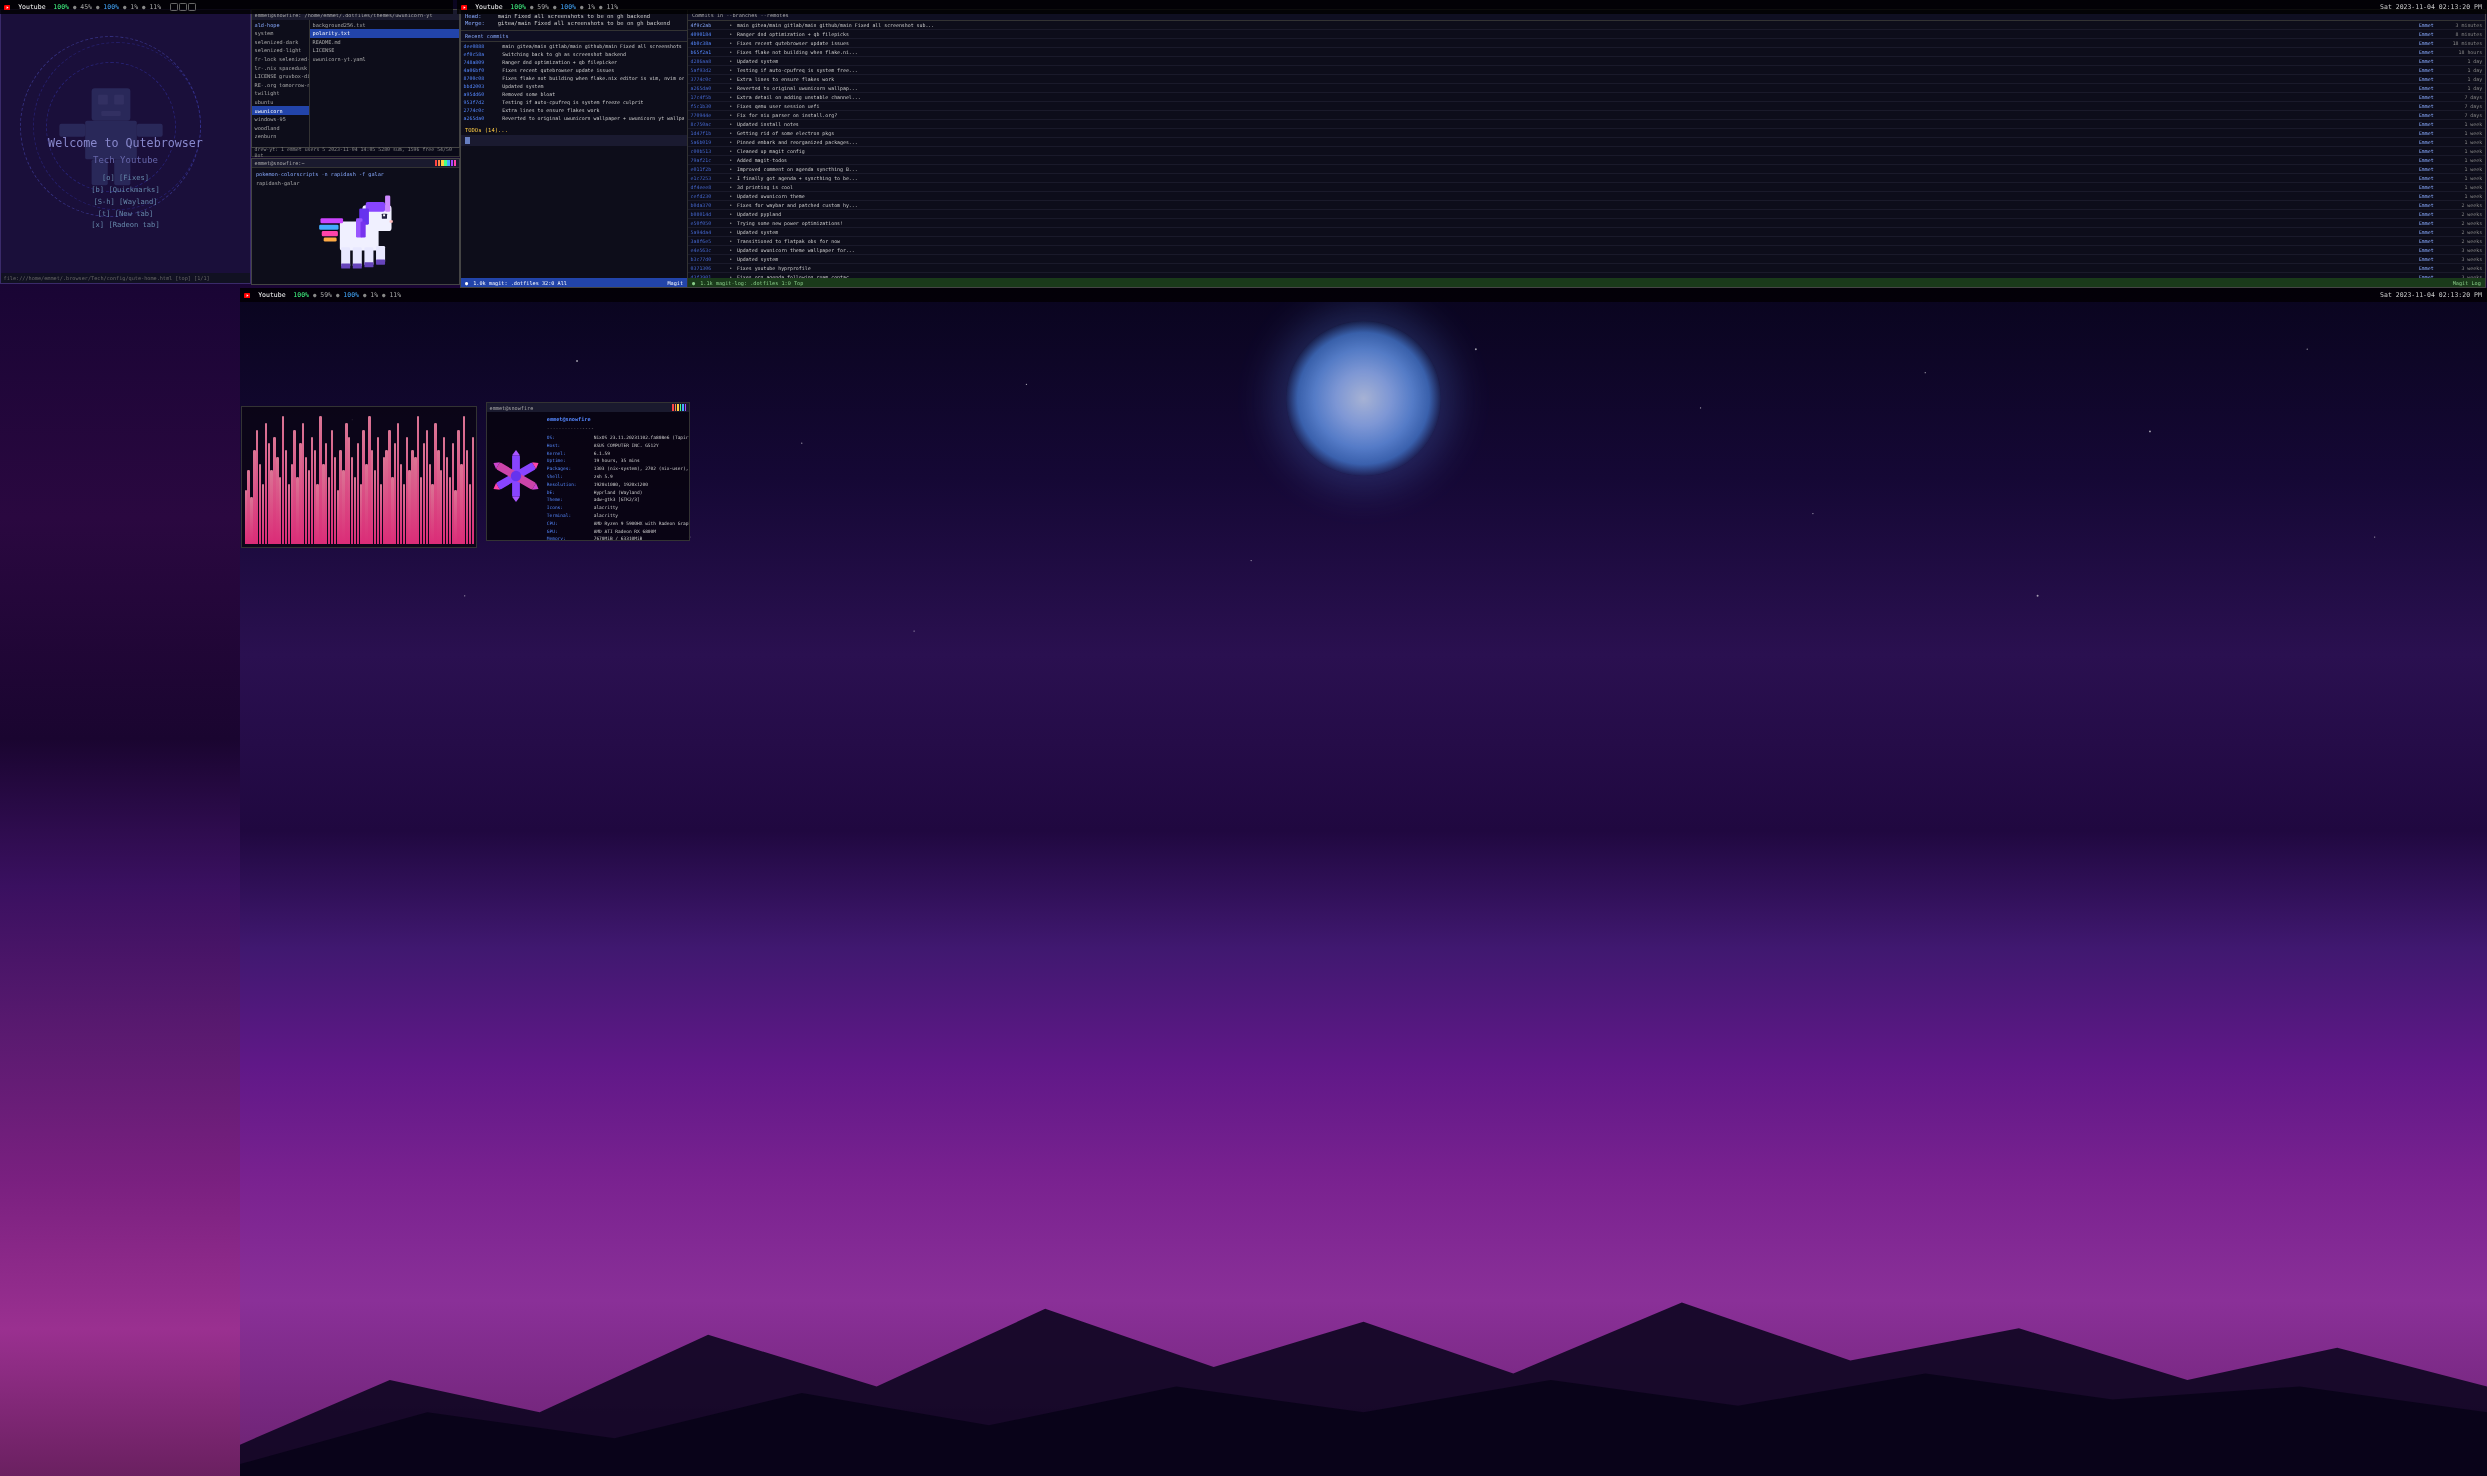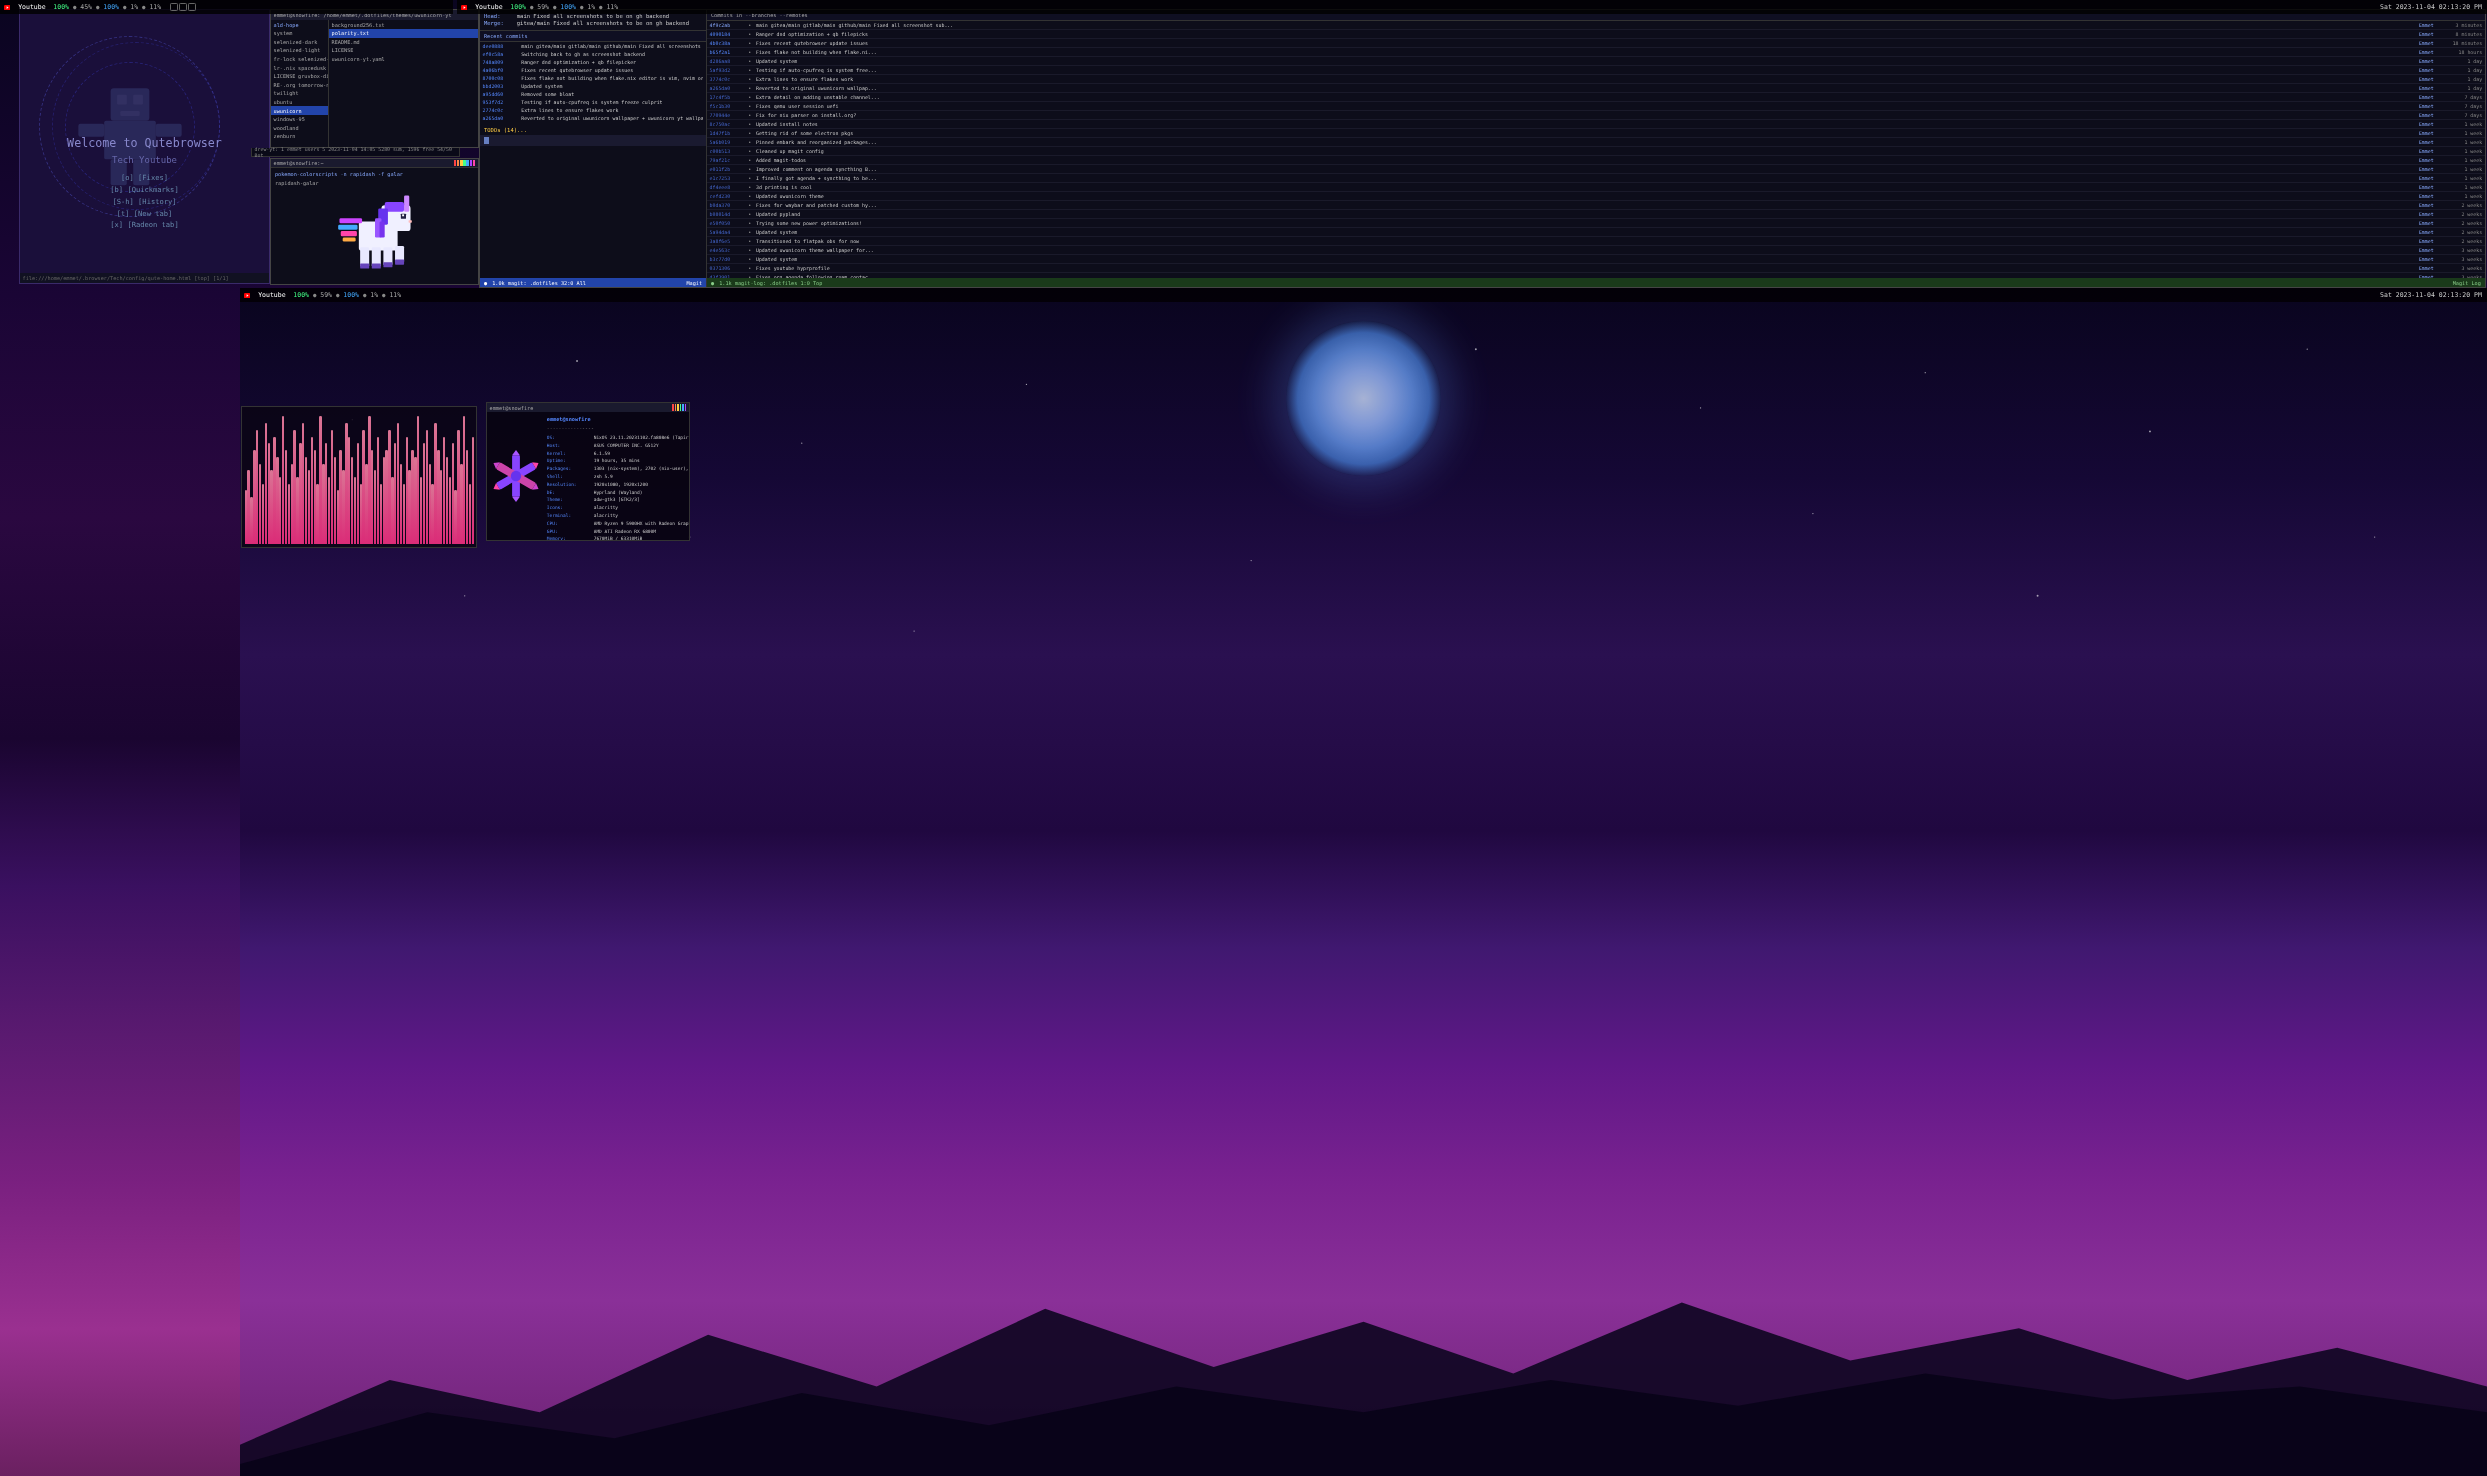--- a/index.html
+++ b/index.html
@@ -36,21 +36,20 @@
       color: #ccc;
       z-index: 100;
     }
 
     
     .window {
       position: absolute;
       border: 0.6px solid #444;
       background: rgba(10,5,25,0.95);
       overflow: hidden;
-      margin-left: 19px;
     }
 
     
     .browser-window {
       top: 7.8px;
       left: 0;
       width: 450px;
       height: 272px;
     }
 
@@ -387,21 +386,21 @@
       </g>
     </svg>
   </div>
 
   <div class="browser-text">
     <div class="browser-title">Welcome to Qutebrowser</div>
     <div class="browser-subtitle">Tech Youtube</div>
     <div class="browser-nav">
       <div>[o] [Fixes]</div>
       <div>[b] [Quickmarks]</div>
-      <div>[S-h] [History]</div>
+      <div>[S-h] [Wayland]</div>
       <div>[t] [New tab]</div>
       <div>[x] [Radeon tab]</div>
     </div>
   </div>
   <div class="browser-statusbar">
     <span style="font-size:5.2px;color:#666;">file:///home/emmet/.browser/Tech/config/qute-home.html [top] [1/1]</span>
   </div>
 </div>
 
 <div class="window" style="top:9px; left:251px; width:209px; height:139px; background:#0d0d1a;">

